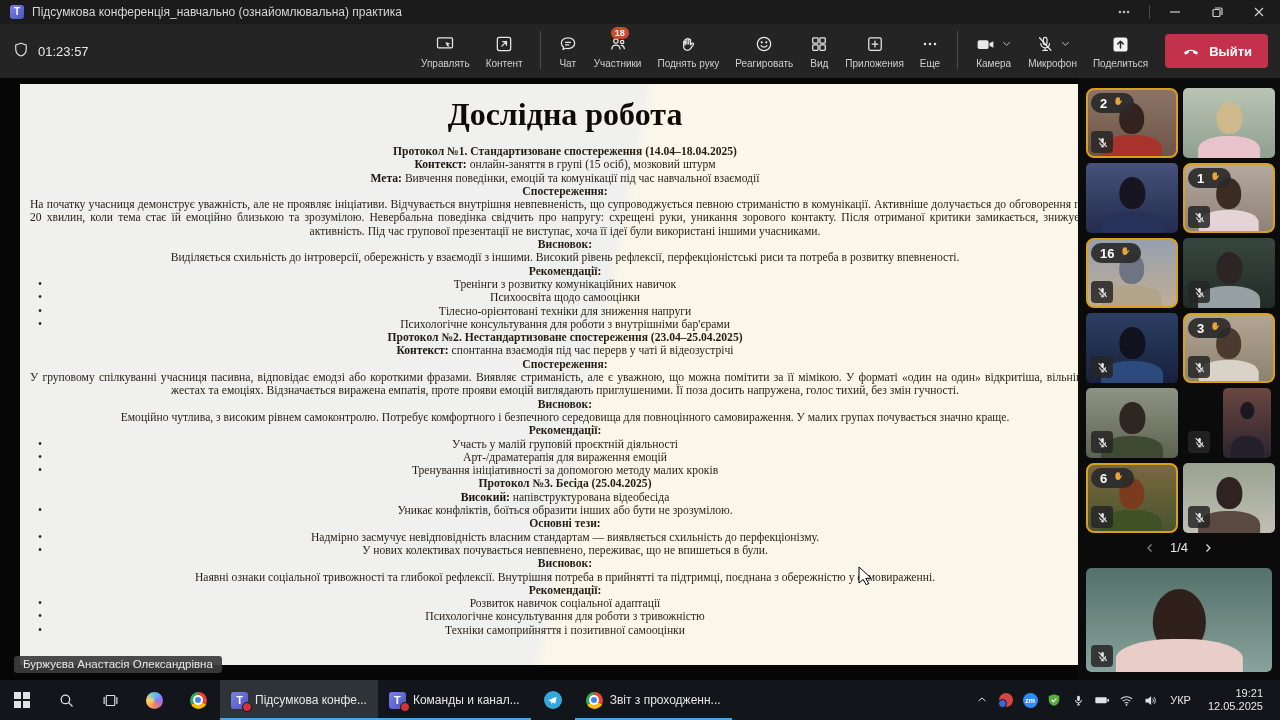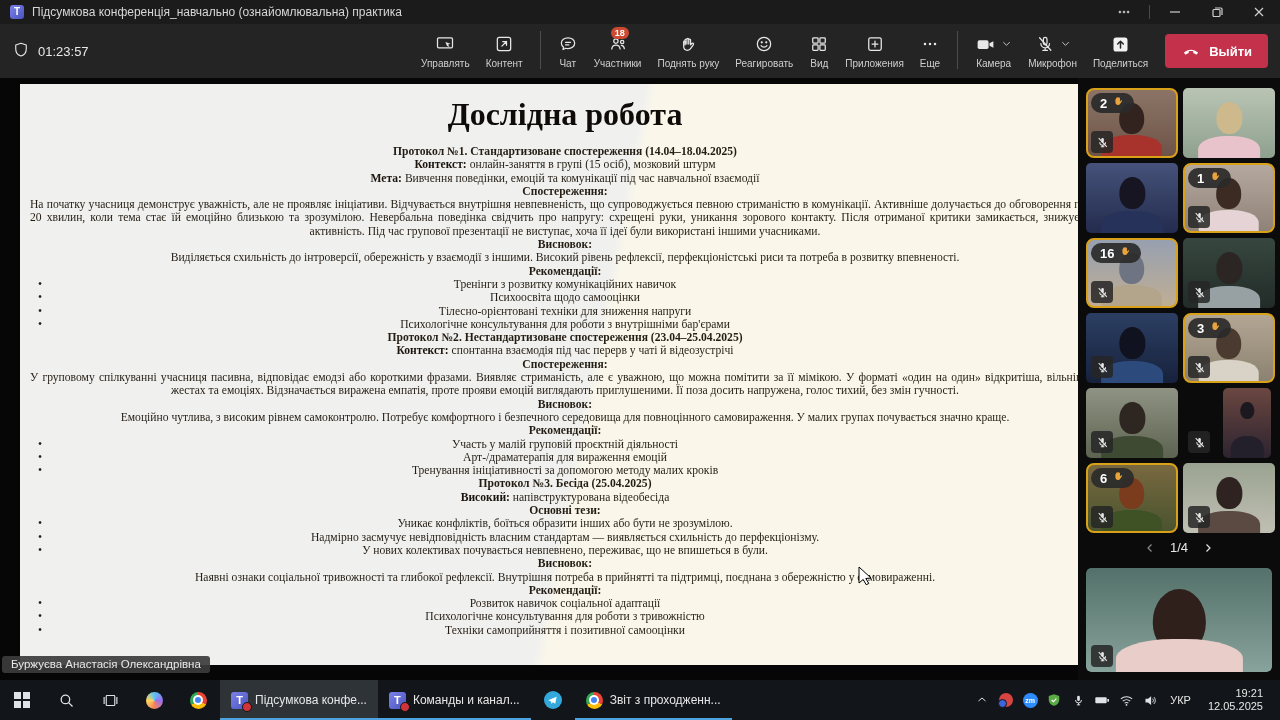--- a/index.html
+++ b/index.html
@@ -46,21 +46,21 @@
     padding:6px 10px 0; }
   .doc-title { text-align:center; font-weight:bold; font-size:32px; color:#0e0b08;
     margin:6px 0 12px; }
   .doc-line { font-size:11.6px; line-height:13.3px; text-align:center; }
   .doc-line b { color:#1a140d; }
   .doc-line.h { font-weight:bold; }
   .doc-line.para { text-align:justify; text-align-last:center; }
   .doc-line.bullet { position:relative; }
   .doc-line.bullet::before { content:"•"; position:absolute; left:8px; top:0; }
 
-  .name-tag { position:absolute; left:2px; top:578px; background:rgba(60,60,60,.92);
+  .name-tag { position:absolute; left:14px; top:578px; background:rgba(60,60,60,.92);
     color:#e9e9e9; font-size:11.5px; padding:2px 9px 3px; border-radius:3px; }
 
   .cursor { position:absolute; left:858px; top:488px; }
 
   
   .sidebar { position:absolute; right:0; top:0; width:202px; height:602px;
     background:#0b0b0b; }
   .tilegrid { position:absolute; left:8px; top:10px; display:grid;
     grid-template-columns:92px 92px; grid-auto-rows:70px; gap:5px; }
   .cell { position:relative; }
@@ -326,22 +326,22 @@
         <div class="doc-line h">Спостереження:</div>
         <div class="doc-line para">У груповому спілкуванні учасниця пасивна, відповідає емодзі або короткими фразами. Виявляє стриманість, але є уважною, що можна помітити за її мімікою. У форматі «один на один» відкритіша, вільніша у жестах та емоціях. Відзначається виражена емпатія, проте прояви емоцій виглядають приглушеними. Її поза досить напружена, голос тихий, без змін гучності.</div>
         <div class="doc-line h">Висновок:</div>
         <div class="doc-line para">Емоційно чутлива, з високим рівнем самоконтролю. Потребує комфортного і безпечного середовища для повноцінного самовираження. У малих групах почувається значно краще.</div>
         <div class="doc-line h">Рекомендації:</div>
         <div class="doc-line bullet">Участь у малій груповій проєктній діяльності</div>
         <div class="doc-line bullet">Арт-/драматерапія для вираження емоцій</div>
         <div class="doc-line bullet">Тренування ініціативності за допомогою методу малих кроків</div>
         <div class="doc-line h">Протокол №3. Бесіда (25.04.2025)</div>
         <div class="doc-line kv"><b>Високий:</b> напівструктурована відеобесіда</div>
+        <div class="doc-line bullet">Уникає конфліктів, боїться образити інших або бути не зрозумілою.</div>
         <div class="doc-line h">Основні тези:</div>
-        <div class="doc-line bullet">Уникає конфліктів, боїться образити інших або бути не зрозумілою.</div>
         <div class="doc-line bullet">Надмірно засмучує невідповідність власним стандартам — виявляється схильність до перфекціонізму.</div>
         <div class="doc-line bullet">У нових колективах почувається невпевнено, переживає, що не впишеться в були.</div>
         <div class="doc-line h">Висновок:</div>
         <div class="doc-line para">Наявні ознаки соціальної тривожності та глибокої рефлексії. Внутрішня потреба в прийнятті та підтримці, поєднана з обережністю у самовираженні.</div>
         <div class="doc-line h">Рекомендації:</div>
         <div class="doc-line bullet">Розвиток навичок соціальної адаптації</div>
         <div class="doc-line bullet">Психологічне консультування для роботи з тривожністю</div>
         <div class="doc-line bullet">Техніки самоприйняття і позитивної самооцінки</div>
       </div>
   </div>

